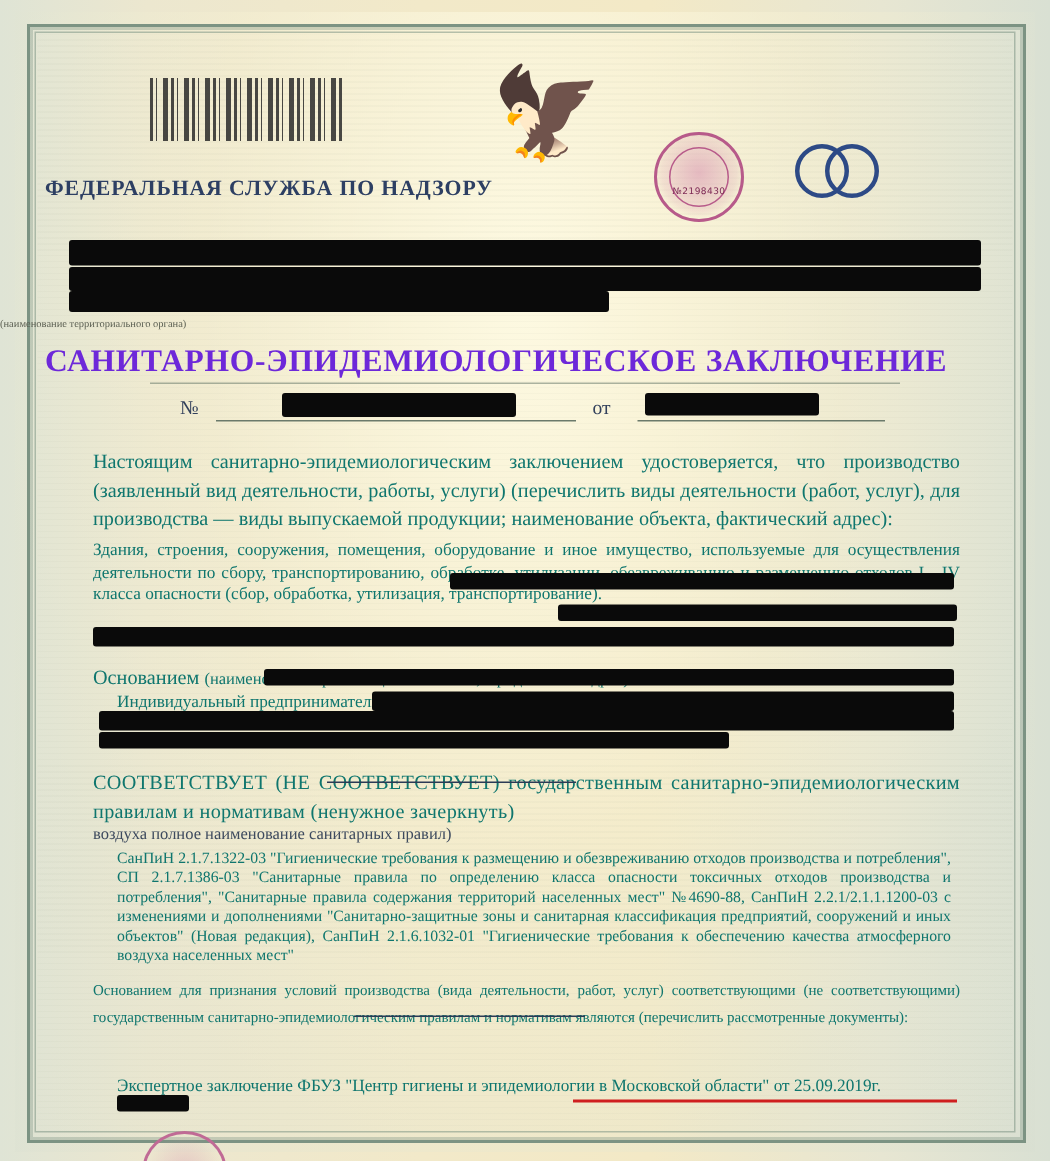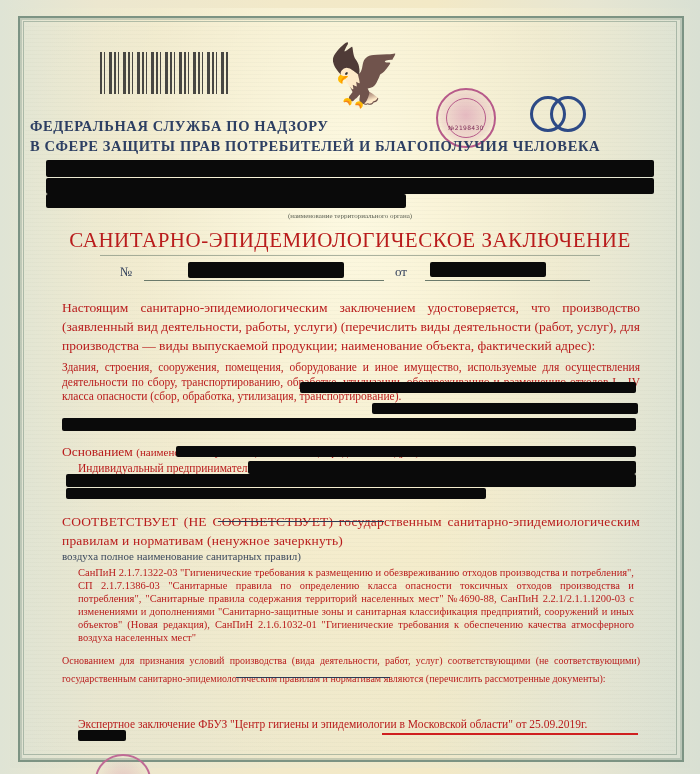--- a/index.html
+++ b/index.html
@@ -145,35 +145,34 @@
   .redact {
     position: absolute;
     background: #0a0a0a;
     border-radius: 2px;
   }
 
   .org-caption {
     position: absolute;
     left: 0; top: 212px;
     width: 700px;
-    text-align: center;
     font-size: 7px;
     color: #5b5f52;
     font-family: "Liberation Serif", serif;
   }
 
   .doc-title {
     position: absolute;
     left: 30px; top: 228px;
     width: 640px;
-    text-align: center;
     font-size: 21px;
     letter-spacing: 0.5px;
-    color: #b91c1c;
-    font-family: "Liberation Serif", serif;
+    color: #6d28d9;
+    font-family: "Liberation Serif", serif;
+    font-weight: bold;
   }
   .doc-title-rule {
     position: absolute;
     left: 100px; top: 255px;
     width: 500px; height: 1px;
     background: rgba(90,110,95,0.5);
   }
 
   .numrow {
     position: absolute;
@@ -184,21 +183,21 @@
     color: #33415c;
   }
   .numrow .lbl-no { position: absolute; left: 0; top: 2px; }
   .numrow .line1 { position: absolute; left: 24px; top: 18px; width: 240px; height: 1px; background: #6b7a6b; }
   .numrow .lbl-ot { position: absolute; left: 275px; top: 2px; }
   .numrow .line2 { position: absolute; left: 305px; top: 18px; width: 165px; height: 1px; background: #6b7a6b; }
 
   
   .body-text {
     position: absolute;
-    color: #b91c1c;
+    color: #0f766e;
     font-family: "Liberation Serif", serif;
   }
   .p1 {
     left: 62px; top: 298px;
     width: 578px;
     font-size: 13.5px;
     line-height: 19px;
     text-align: justify;
   }
   .p2 {
@@ -295,21 +294,20 @@
       <div class="inner"></div>
       <div class="code">№2198430</div>
     </div>
     <div class="cse-logo">
       <div class="c1"></div>
       <div class="c2"></div>
     </div>
   </div>
 
   <div class="agency-line1">ФЕДЕРАЛЬНАЯ СЛУЖБА ПО НАДЗОРУ</div>
-  <div class="agency-line2">В СФЕРЕ ЗАЩИТЫ ПРАВ ПОТРЕБИТЕЛЕЙ И БЛАГОПОЛУЧИЯ ЧЕЛОВЕКА</div>
 
   <div class="redact" style="left:46px; top:160px; width:608px; height:17px;"></div>
   <div class="redact" style="left:46px; top:178px; width:608px; height:16px;"></div>
   <div class="redact" style="left:46px; top:194px; width:360px; height:14px;"></div>
 
   <div class="org-caption">(наименование территориального органа)</div>
 
   <div class="doc-title">САНИТАРНО-ЭПИДЕМИОЛОГИЧЕСКОЕ ЗАКЛЮЧЕНИЕ</div>
   <div class="doc-title-rule"></div>
 

